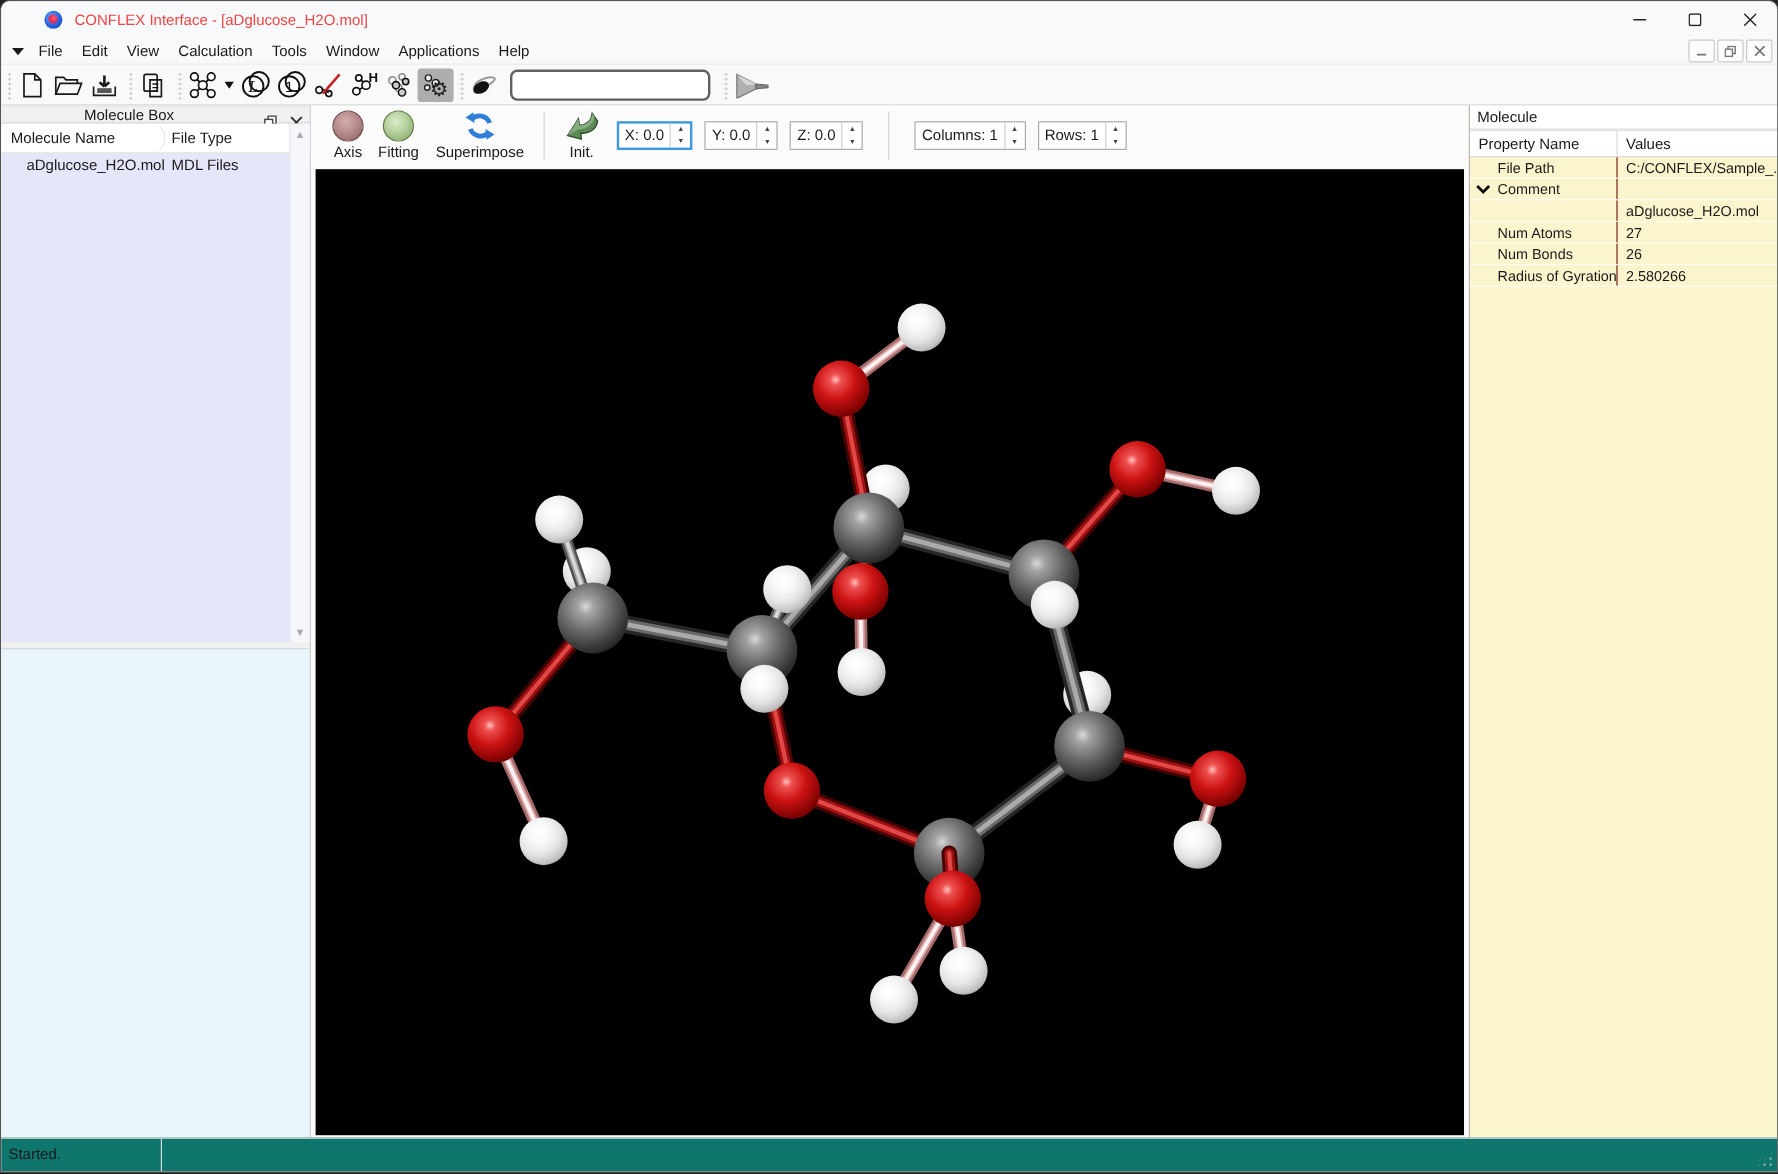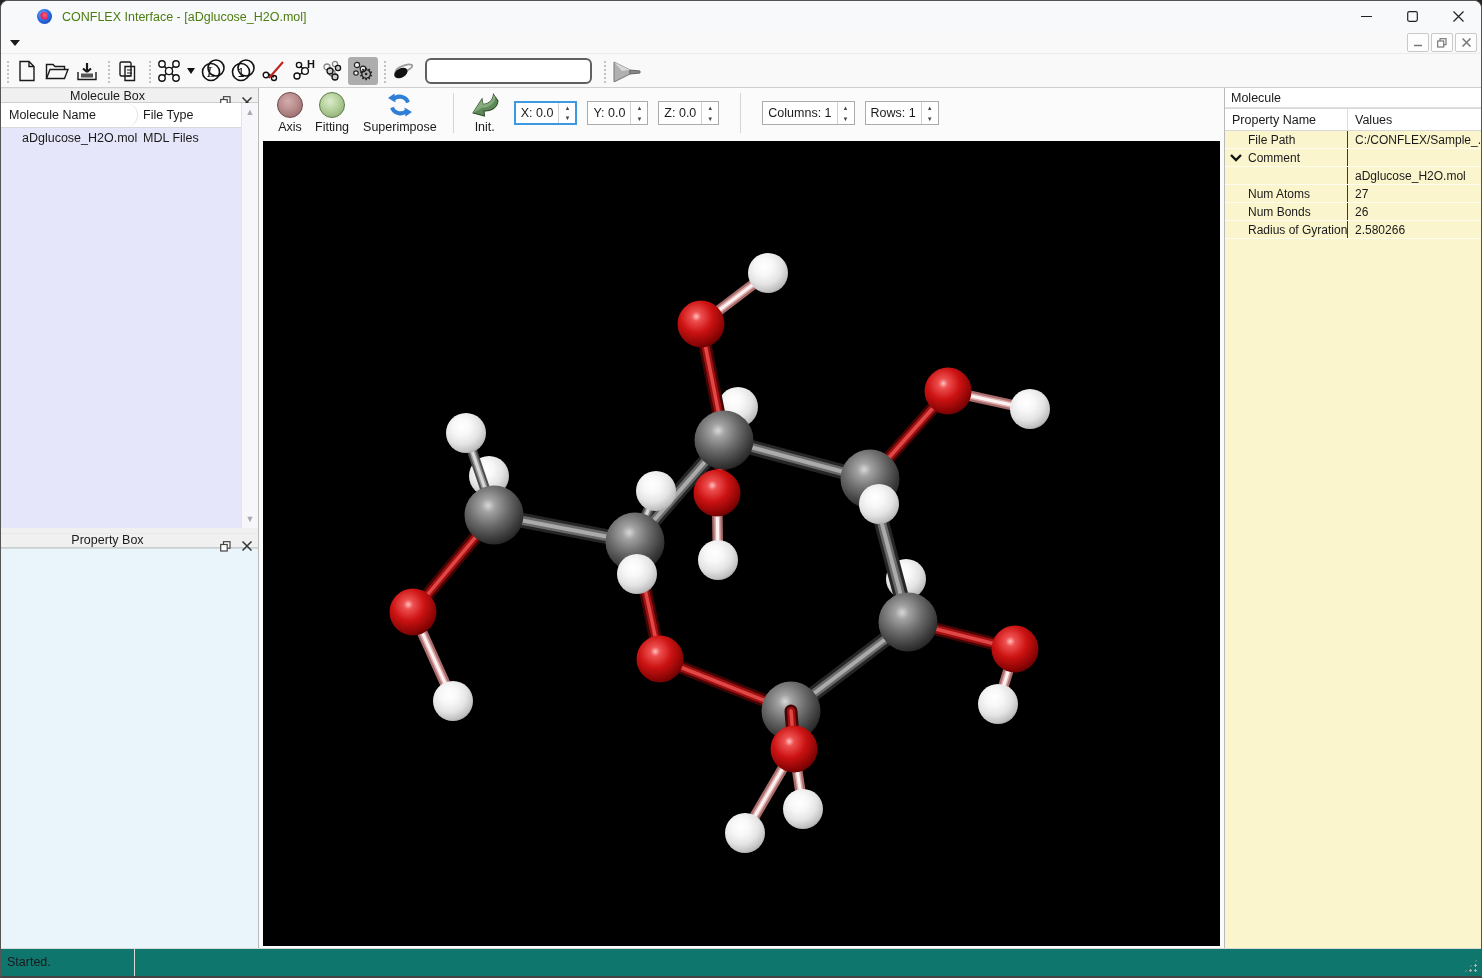--- a/index.html
+++ b/index.html
@@ -5,21 +5,21 @@
 * { margin:0; padding:0; box-sizing:border-box; }
 html,body { width:1482px; height:978px; background:#222; overflow:hidden; }
 body { font-family:"Liberation Sans", sans-serif; font-size:12.5px; color:#1a1a1a; }
 .window { position:relative; width:1482px; height:978px; background:#f0f0f0; border-radius:8px 8px 0 0; overflow:hidden; border:1px solid #555; border-bottom:2px solid #444; }
 
 .titlebar { height:31px; background:#f7f9fb; display:flex; align-items:center; position:relative; }
 .app-icon { width:15px; height:15px; border-radius:50%; margin-left:36px; position:relative;
   background:radial-gradient(circle at 40% 38%, #70c0f8 0%, #2a6ae8 45%, #123a9a 100%); }
 .app-icon::after { content:""; position:absolute; left:3px; top:3px; width:8px; height:8px; border-radius:50%;
   background:radial-gradient(circle at 60% 40%, #ff6080 0%, #e02050 60%, transparent 75%); }
-.title-text { margin-left:10px; font-size:12.5px; color:#4d7c0f; }
+.title-text { margin-left:10px; font-size:12.5px; color:#ef4444; }
 .caption-btns { position:absolute; right:0; top:0; height:31px; display:flex; }
 .cap-btn { width:46px; height:31px; display:flex; align-items:center; justify-content:center; color:#222; font-size:13px; }
 
 .menubar { height:22px; background:#f9f9f9; display:flex; align-items:center; border-bottom:1px solid #ececec; position:relative; }
 .menu-tri { margin-left:9px; margin-right:4px; }
 .menu-item { padding:0 8px; height:22px; line-height:22px; }
 .mdi-btns { position:absolute; right:4px; top:1px; display:flex; gap:2px; }
 .mdi-btn { width:22px; height:19px; border:1px solid #c9c9c9; background:#fdfdfd; border-radius:2px; display:flex; align-items:center; justify-content:center; }
 
 .toolbar { height:34px; background:#f9f9f9; border-bottom:1px solid #cfcfcf; display:flex; align-items:center; }
@@ -104,20 +104,30 @@
             <path d="M0.5,0.5 L10.5,10.5 M10.5,0.5 L0.5,10.5" stroke="#222" stroke-width="1.2"></path>
           </svg>
         </div>
     </div>
   </div>
 
   <div class="menubar">
     <svg class="menu-tri" width="10" height="8">
         <polygon points="0,1 10,1 5,7" fill="#1a1a1a"></polygon>
       </svg>
+    <div id="menu-items" style="display:flex;">
+        <div class="menu-item">File</div>
+        <div class="menu-item">Edit</div>
+        <div class="menu-item">View</div>
+        <div class="menu-item">Calculation</div>
+        <div class="menu-item">Tools</div>
+        <div class="menu-item">Window</div>
+        <div class="menu-item">Applications</div>
+        <div class="menu-item">Help</div>
+      </div>
     <div class="mdi-btns">
       <div class="mdi-btn">
           <svg width="8" height="8">
             <line x1="0" y1="6.5" x2="8" y2="6.5" stroke="#777" stroke-width="1.4"></line>
           </svg>
         </div>
       <div class="mdi-btn">
           <svg width="10" height="10">
             <rect x="3" y="0.7" width="6" height="6" fill="#fff" stroke="#777" stroke-width="1.2"></rect>
             <rect x="0.7" y="3" width="6" height="6" fill="#fff" stroke="#777" stroke-width="1.2"></rect>
@@ -285,36 +295,20 @@
               <div class="c1">aDglucose_H2O.mol</div>
               <div class="c2">MDL Files</div>
             </div>
           </div>
         <div class="vscroll">
           <div class="scroll-arrow">▲</div>
           <div class="scroll-arrow">▼</div>
         </div>
       </div>
       <div class="splitter"></div>
-      <div class="panel-header">
-        <div class="panel-title">Property Box</div>
-        <div class="panel-icons">
-          <div class="ph-icon">
-              <svg width="11" height="11">
-                <rect x="3.5" y="0.7" width="6.5" height="6.5" fill="#fff" stroke="#444" stroke-width="1.2"></rect>
-                <rect x="0.7" y="3.5" width="6.5" height="6.5" fill="#fff" stroke="#444" stroke-width="1.2"></rect>
-              </svg>
-            </div>
-          <div class="ph-icon">
-              <svg width="10" height="10">
-                <path d="M0.5,0.5 L9.5,9.5 M9.5,0.5 L0.5,9.5" stroke="#333" stroke-width="1.5"></path>
-              </svg>
-            </div>
-        </div>
-      </div>
       <div class="prop-content"></div>
     </div>
 
     <div class="centercol">
       <div class="vtoolbar">
         <div class="vtb-item" style="margin-left:18px;">
           <div class="sphere axis"></div>
           <div class="vtb-label">Axis</div>
         </div>
         <div class="vtb-item" style="margin-left:12px;">

